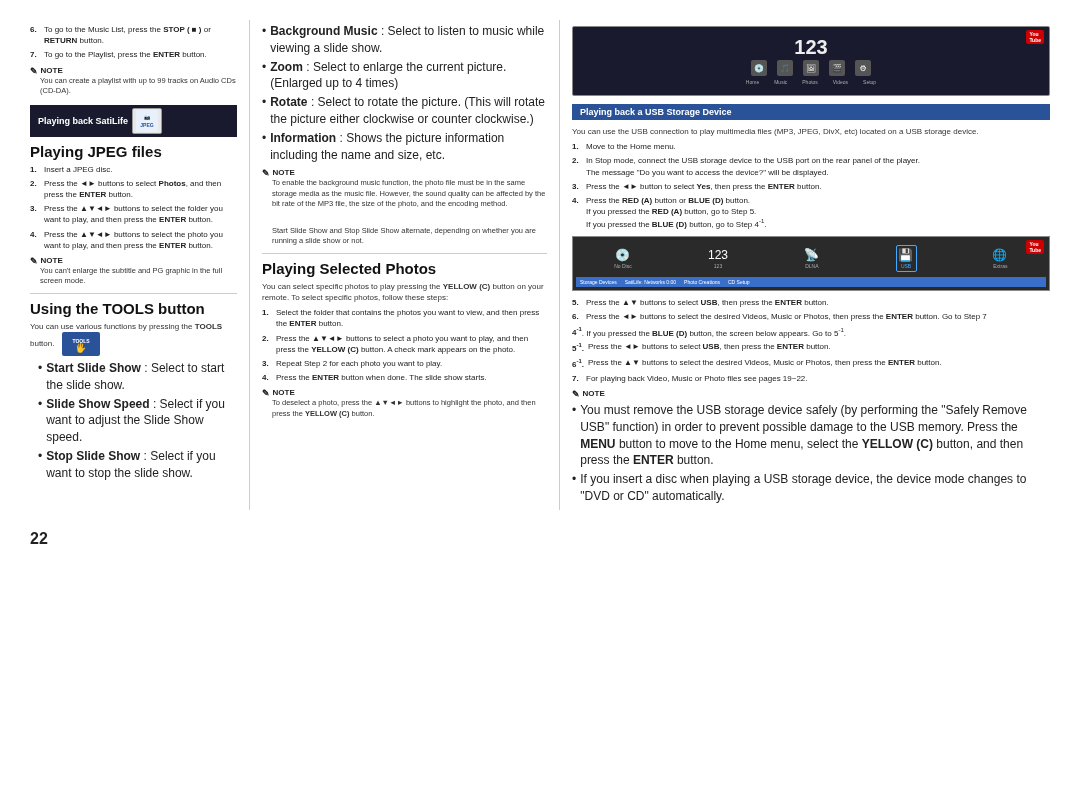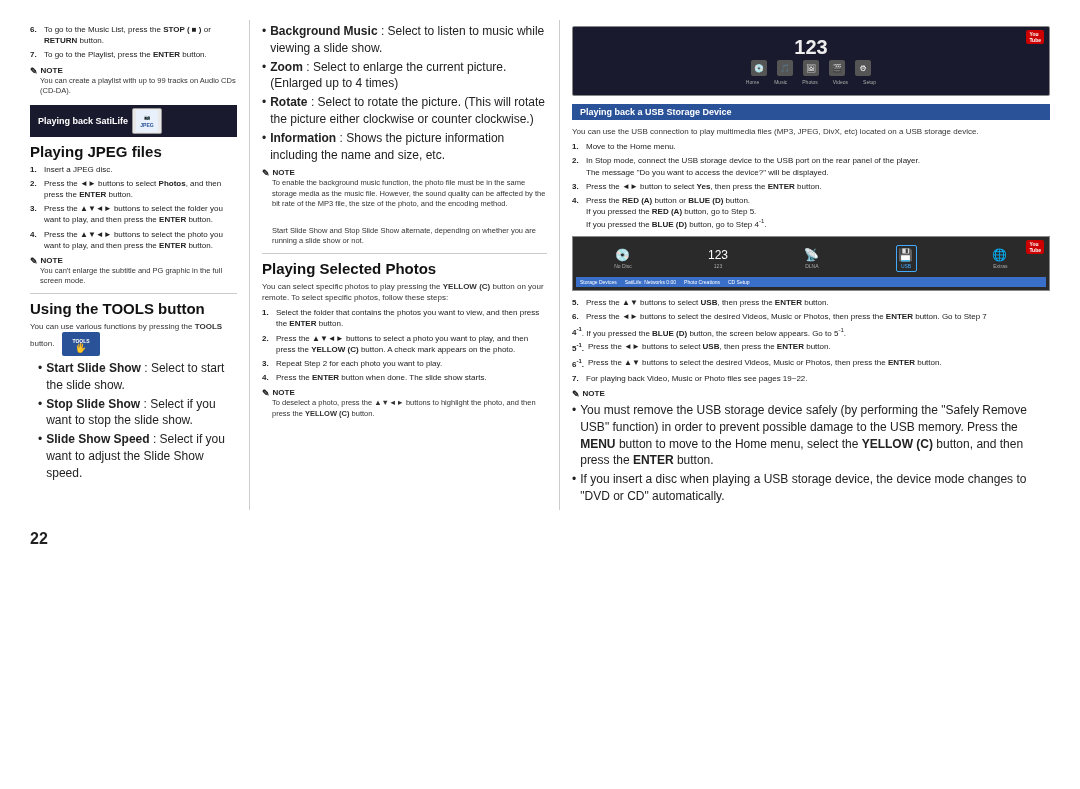--- a/index.html
+++ b/index.html
@@ -282,24 +282,24 @@
             <text x="14" y="9" text-anchor="middle" font-size="5" fill="#fff" font-weight="bold">TOOLS</text>
             <text x="14" y="17" text-anchor="middle" font-size="9" fill="#fff">🖐</text>
           </svg>
         </span>
       </p>
       <ul class="bullet-list">
         <li>
             <span><span class="bold">Start Slide Show</span> : Select to start the slide show.</span>
           </li>
         <li>
+            <span><span class="bold">Slide Show Speed</span> : Select if you want to adjust the Slide Show speed.</span>
+          </li>
+        <li>
             <span><span class="bold">Stop Slide Show</span> : Select if you want to stop the slide show.</span>
-          </li>
-        <li>
-            <span><span class="bold">Slide Show Speed</span> : Select if you want to adjust the Slide Show speed.</span>
           </li>
       </ul>
     </div>
 
     <div class="col-mid">
       <ul class="bullet-list" style="margin-left:0">
         <li>
             <span><span class="bold">Background Music</span> : Select to listen to music while viewing a slide show.</span>
           </li>
         <li>

